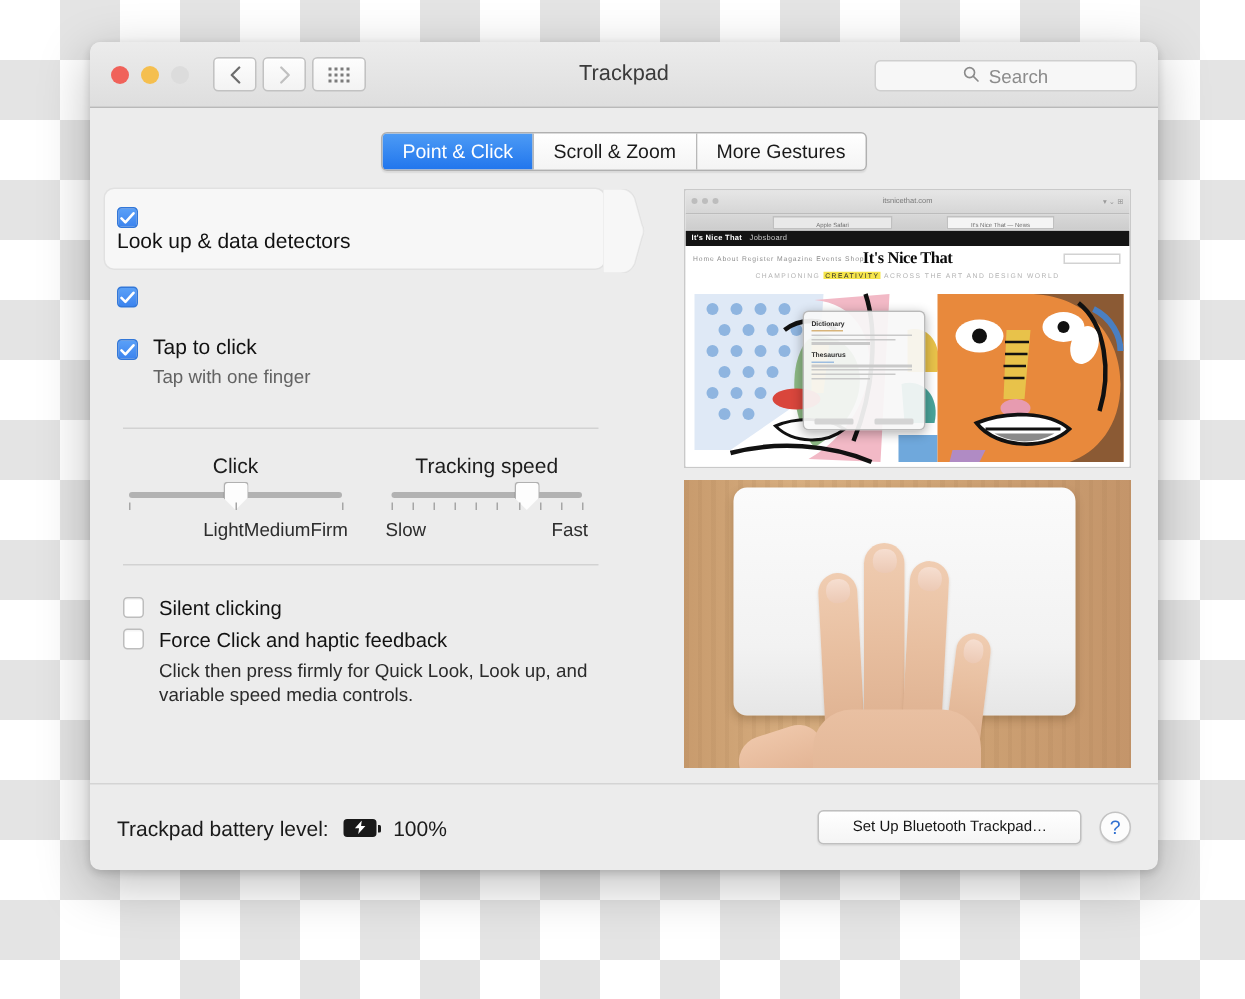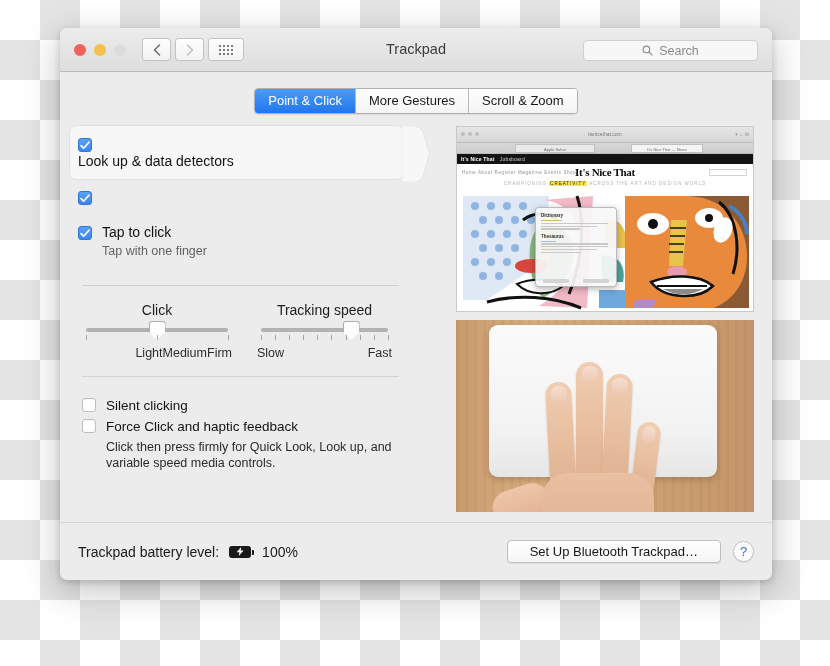--- a/index.html
+++ b/index.html
@@ -297,21 +297,21 @@
   #batt-icon::after {
     content: ""; position: absolute; right: -4px; top: 3px;
     width: 2.4px; height: 5px; background: #191919; border-radius: 0 1px 1px 0;
   }
   #batt-pct { font-size: 14px; color: #1a1a1a; margin-left: 8px; }
   #setup-btn {
     margin-left: auto;
     height: 23px; padding: 0 22px;
     background: linear-gradient(to bottom, #ffffff, #f5f5f5);
     border: 1px solid #bfbfbf; border-radius: 4px;
-    font-size: 13px; color: #161616;
+    font-size: 10px; color: #161616;
     display: flex; align-items: center;
     box-shadow: 0 1px 1px rgba(0,0,0,0.07);
     white-space: nowrap;
   }
   #help-btn {
     margin-left: 12px;
     width: 21px; height: 21px; border-radius: 50%;
     background: #fcfcfc; border: 1px solid #c3c3c3;
     color: #2f6fd0; font-size: 13px;
     display: flex; align-items: center; justify-content: center;
@@ -373,22 +373,22 @@
             <line x1="6.9" y1="6.9" x2="10" y2="10" stroke="#8b8b8b" stroke-width="1.1" stroke-linecap="round"></line>
           </svg>
       </span>
       <span class="ph">Search</span>
     </div>
   </div>
 
   <div id="tabs-wrap">
     <div id="tabs">
       <div class="tab active">Point &amp; Click</div>
+      <div class="tab">Scroll &amp; Zoom</div>
       <div class="tab">More Gestures</div>
-      <div class="tab">Scroll &amp; Zoom</div>
     </div>
   </div>
 
   <div id="content">
 
     <div id="options">
 
       <div class="opt-row selected">
         <span class="cb on">
           <svg width="10" height="9" viewBox="0 0 10 9">

